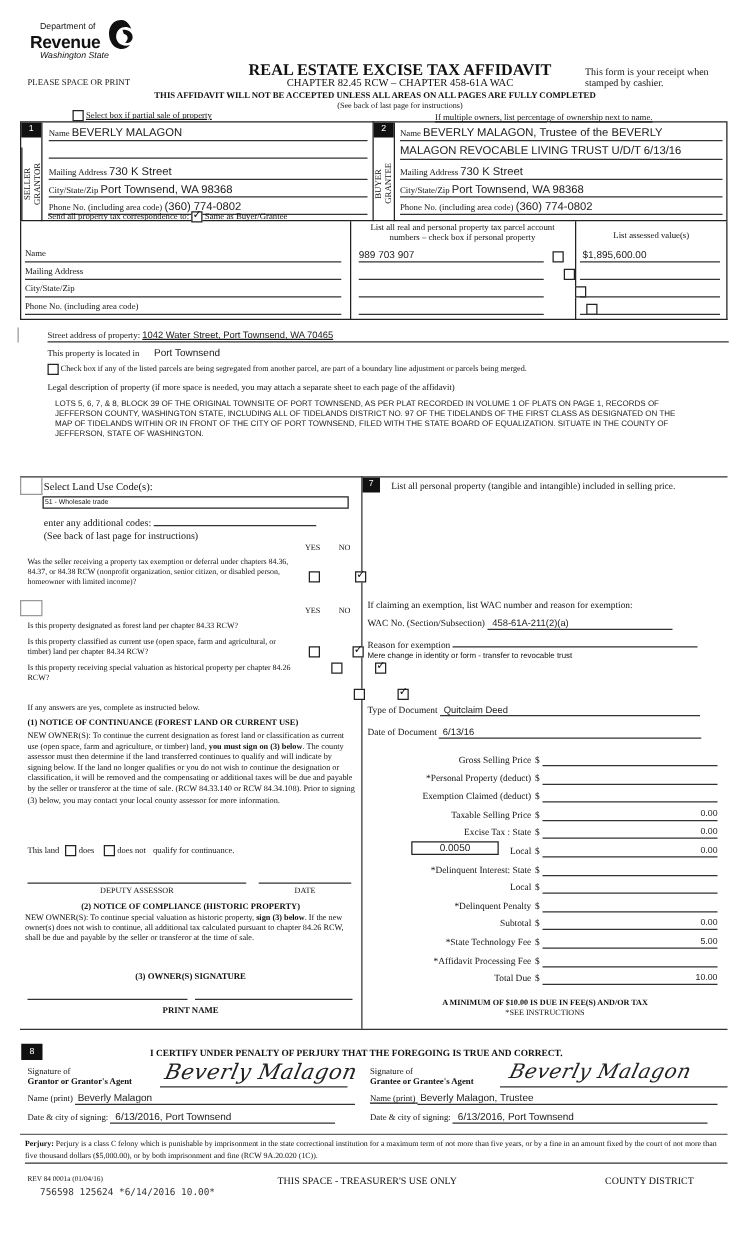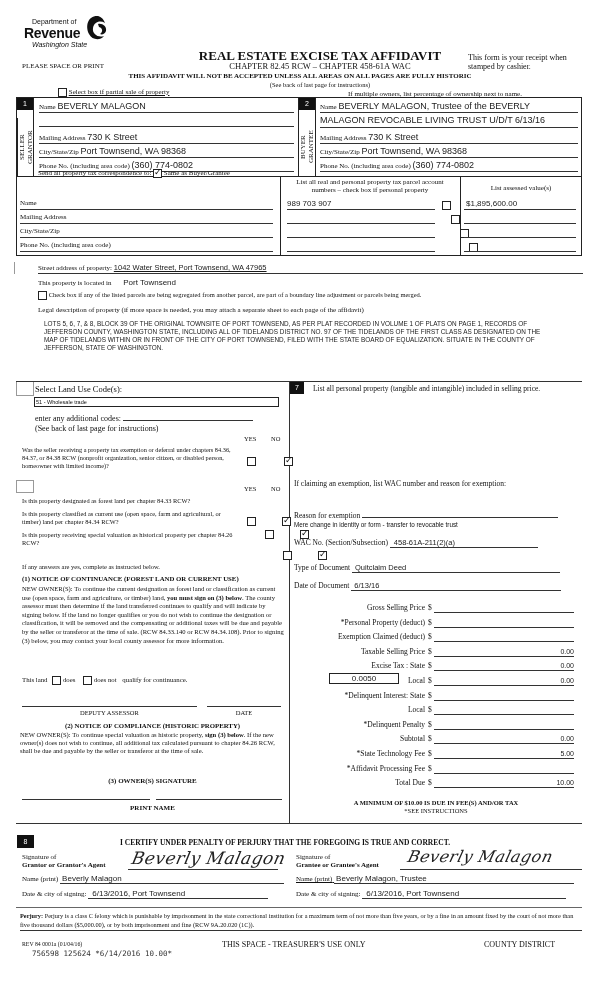--- a/index.html
+++ b/index.html
@@ -28,21 +28,21 @@
   <div class="sans bold" style="position:absolute;left:2px;top:11px;font-size:14px;letter-spacing:-0.3px;">Revenue</div>
   <div class="sans" style="position:absolute;left:10px;top:27px;font-size:7px;font-style:italic;">Washington State</div>
   <svg style="position:absolute;left:62px;top:0px;" width="26" height="28" viewBox="0 0 26 28">
     <path d="M13 2 C4 2 1 12 5 20 C8 26 16 27 20 22 C14 24 8 20 9 14 C10 8 16 6 21 9 C19 4 16 2 13 2 Z" fill="#111"></path>
     <path d="M14 10 C18 9 23 12 22 17 C21 20 18 21 16 20 C19 18 19 14 15 13 Z" fill="#111"></path>
   </svg>
 </div>
 <div class="abs" style="left:22px;top:62px;font-size:7px;">PLEASE SPACE OR PRINT</div>
 <div class="abs c bold" style="left:170px;top:48px;width:300px;font-size:13px;">REAL ESTATE EXCISE TAX AFFIDAVIT</div>
 <div class="abs c" style="left:170px;top:61px;width:300px;font-size:8.5px;">CHAPTER 82.45 RCW – CHAPTER 458-61A WAC</div>
-<div class="abs c bold" style="left:60px;top:72px;width:480px;font-size:7px;">THIS AFFIDAVIT WILL NOT BE ACCEPTED UNLESS ALL AREAS ON ALL PAGES ARE FULLY HISTORIC</div>
+<div class="abs c bold" style="left:60px;top:72px;width:480px;font-size:7px;">THIS AFFIDAVIT WILL NOT BE ACCEPTED UNLESS ALL AREAS ON ALL PAGES ARE FULLY COMPLETED</div>
 <div class="abs c" style="left:200px;top:81px;width:240px;font-size:6.5px;">(See back of last page for instructions)</div>
 <div class="abs" style="left:468px;top:53px;width:110px;font-size:8px;line-height:9px;">This form is your receipt when stamped by cashier.</div>
 <div class="abs" style="left:58px;top:88px;font-size:7px;">
   <span class="box"></span>
   <span style="text-decoration:underline;">Select box if partial sale of property</span>
 </div>
 <div class="abs" style="left:348px;top:90px;font-size:7px;text-decoration:underline;">If multiple owners, list percentage of ownership next to name.</div>
 
 
 <div class="abs" style="left:16px;top:97px;width:566px;height:80px;border:1px solid #222;"></div>
@@ -108,21 +108,21 @@
 
 <div class="abs c" style="left:284px;top:178px;width:172px;font-size:7px;line-height:8px;">List all real and personal property tax parcel account numbers – check box if personal property</div>
 <div class="abs c" style="left:462px;top:184px;width:118px;font-size:7px;">List assessed value(s)</div>
 
 <div id="parcel-rows"><div class="abs line fill" style="left: 287px; top: 199px; width: 148px; height: 11px; font-size: 8px; line-height: 10px;">989 703 907</div><span class="abs box" style="left: 442px; top: 200px;"></span><div class="abs line fill" style="left: 464px; top: 199px; width: 112px; height: 11px; font-size: 8px; line-height: 10px; padding-left: 2px;">$1,895,600.00</div><div class="abs line fill" style="left: 287px; top: 213px; width: 148px; height: 11px; font-size: 8px; line-height: 10px;"></div><span class="abs box" style="left: 442px; top: 214px;"></span><div class="abs line fill" style="left: 464px; top: 213px; width: 112px; height: 11px; font-size: 8px; line-height: 10px; padding-left: 2px;"></div><div class="abs line fill" style="left: 287px; top: 227px; width: 148px; height: 11px; font-size: 8px; line-height: 10px;"></div><span class="abs box" style="left: 442px; top: 228px;"></span><div class="abs line fill" style="left: 464px; top: 227px; width: 112px; height: 11px; font-size: 8px; line-height: 10px; padding-left: 2px;"></div><div class="abs line fill" style="left: 287px; top: 241px; width: 148px; height: 11px; font-size: 8px; line-height: 10px;"></div><span class="abs box" style="left: 442px; top: 242px;"></span><div class="abs line fill" style="left: 464px; top: 241px; width: 112px; height: 11px; font-size: 8px; line-height: 10px; padding-left: 2px;"></div></div>
 
 
 <div class="abs" style="left:14px;top:262px;width:8px;height:12px;border-left:1px solid #999;"></div>
 <div class="abs" style="left:38px;top:263px;width:545px;height:11px;font-size:7px;border-bottom:1px solid #333;">
   <span>Street address of property:</span>
-  <span class="fill" style="font-size:7.5px;text-decoration:underline;">1042 Water Street, Port Townsend, WA 47965</span>
+  <span class="fill" style="font-size:7.5px;text-decoration:underline;">1042 Water Street, Port Townsend, WA 70465</span>
 </div>
 <div class="abs" style="left:38px;top:278px;font-size:7px;">
   <span>This property is located in</span>
   <span class="fill" style="font-size:8px;margin-left:10px;">Port Townsend</span>
 </div>
 <div class="abs" style="left:38px;top:291px;font-size:6.5px;white-space:nowrap;">
   <span class="box"></span>
   <span>Check box if any of the listed parcels are being segregated from another parcel, are part of a boundary line adjustment or parcels being merged.</span>
 </div>
 <div class="abs" style="left:38px;top:306px;font-size:7px;">Legal description of property (if more space is needed, you may attach a separate sheet to each page of the affidavit)</div>
@@ -180,21 +180,21 @@
 <div class="abs" style="left:22px;top:799px;width:128px;height:1px;background:#333;"></div>
 <div class="abs" style="left:156px;top:799px;width:126px;height:1px;background:#333;"></div>
 <div class="abs c bold" style="left:20px;top:804px;width:265px;font-size:7px;">PRINT NAME</div>
 
 
 <div class="abs secnum" style="left:290px;top:382px;width:14px;height:12px;line-height:12px;">7</div>
 <div class="abs" style="left:307px;top:383px;width:270px;font-size:7.5px;line-height:11px;text-indent:6px;">List all personal property (tangible and intangible) included in selling price.</div>
 <div class="abs" style="left:294px;top:479px;font-size:7.5px;">If claiming an exemption, list WAC number and reason for exemption:</div>
 <div class="abs" style="left:294px;top:494px;font-size:7.5px;white-space:nowrap;">
   <span>WAC No. (Section/Subsection)</span>
-  <span class="fill" style="display:inline-block;width:148px;border-bottom:1px solid #333;font-size:7.5px;padding-left:4px;margin-top:44px;">458-61A-211(2)(a)</span>
+  <span class="fill" style="display:inline-block;width:148px;border-bottom:1px solid #333;font-size:7.5px;padding-left:4px;">458-61A-211(2)(a)</span>
 </div>
 <div class="abs" style="left:294px;top:510px;font-size:7.5px;white-space:nowrap;">
   <span>Reason for exemption</span>
   <span style="display:inline-block;width:196px;border-bottom:1px solid #333;height:8px;"></span>
 </div>
 <div class="abs sans" style="left:294px;top:521px;font-size:6.3px;">Mere change in identity or form - transfer to revocable trust</div>
 <div class="abs" style="left:294px;top:563px;font-size:7.5px;white-space:nowrap;">
   <span>Type of Document</span>
   <span class="fill" style="display:inline-block;width:208px;border-bottom:1px solid #333;font-size:7.5px;padding-left:3px;">Quitclaim Deed</span>
 </div>

